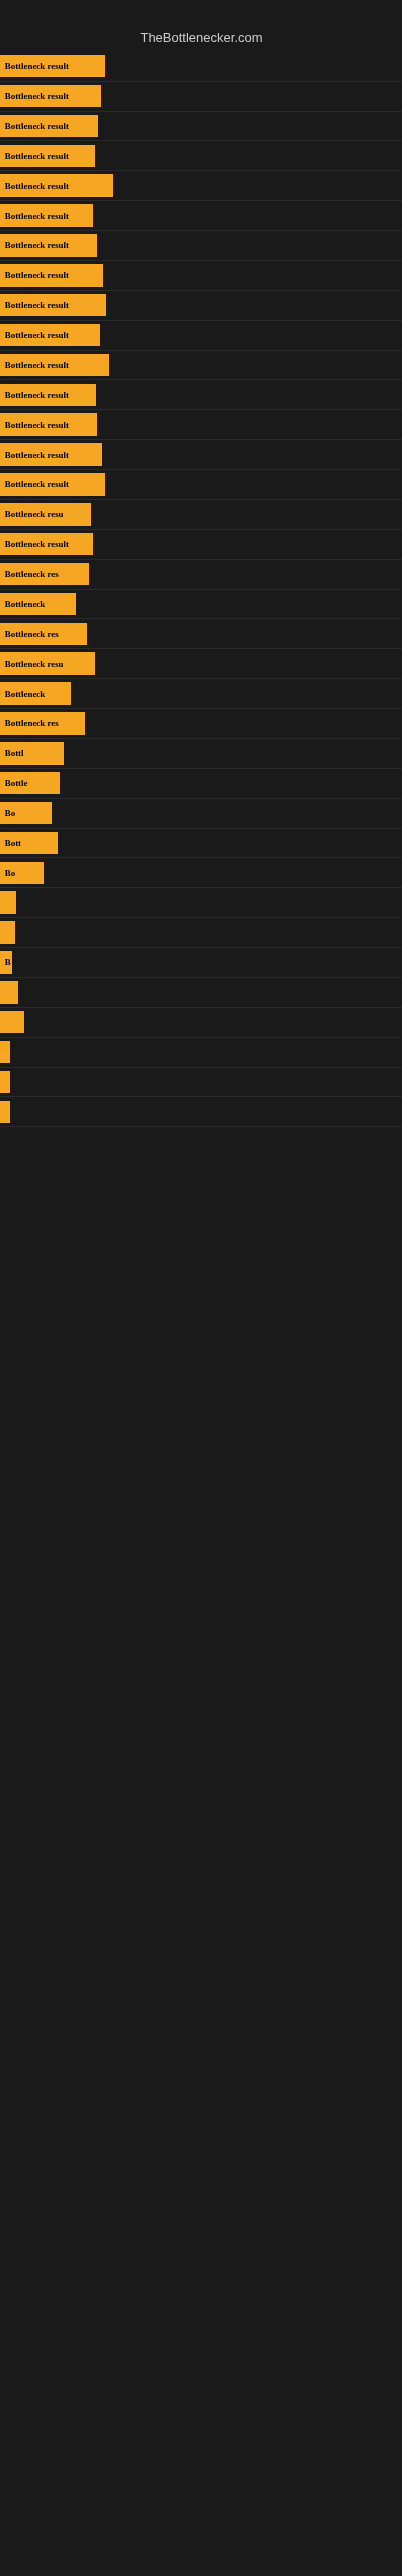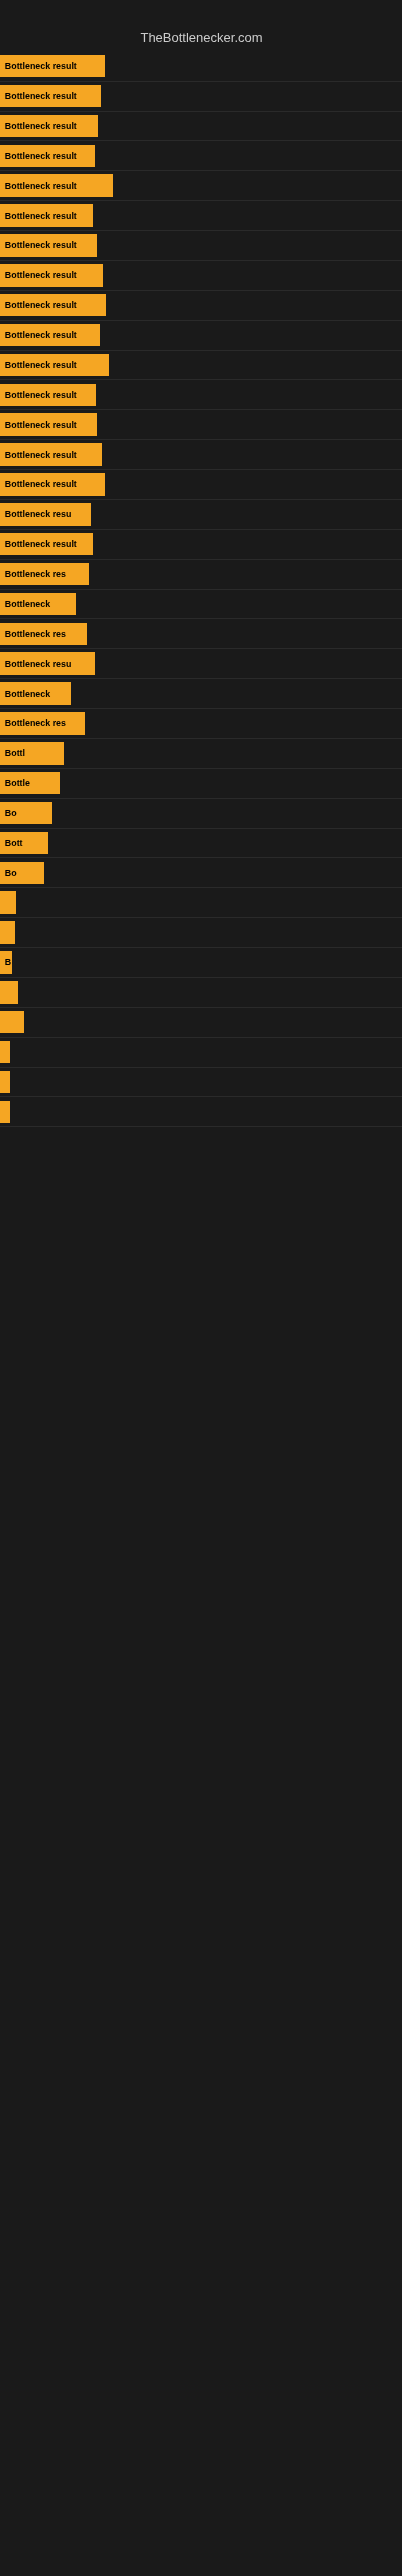--- a/index.html
+++ b/index.html
@@ -28,20 +28,21 @@
       display: flex;
       flex-direction: column;
       gap: 0;
     }
 
     .list-item {
       display: flex;
       align-items: center;
       padding: 3.2px 0;
       border-bottom: 0.8px solid #2a2a2a;
+      font-family: Liberation Serif, serif;
     }
 
     .bottleneck-bar {
       background-color: #f5a623;
       height: 22.5px;
       display: flex;
       align-items: center;
       padding: 0 4.8px;
       white-space: nowrap;
       overflow: hidden;
@@ -73,21 +74,21 @@
     .item-17 .bottleneck-bar { width: 89px; }
     .item-18 .bottleneck-bar { width: 76px; }
     .item-19 .bottleneck-bar { width: 87px; }
     .item-20 .bottleneck-bar { width: 82px; }
     .item-21 .bottleneck-bar { width: 95px; }
     .item-22 .bottleneck-bar { width: 71px; }
     .item-23 .bottleneck-bar { width: 85px; }
     .item-24 .bottleneck-bar { width: 64px; }
     .item-25 .bottleneck-bar { width: 60px; }
     .item-26 .bottleneck-bar { width: 52px; }
-    .item-27 .bottleneck-bar { width: 48px; }
+    .item-27 .bottleneck-bar { width: 58px; }
     .item-28 .bottleneck-bar { width: 63px; }
     .item-29 .bottleneck-bar { width: 44px; }
     .item-30 .bottleneck-bar { width: 16px; }
     .item-31 .bottleneck-bar { width: 14.5px; }
     .item-32 .bottleneck-bar { width: 12px; }
     .item-33 .bottleneck-bar { width: 17.7px; }
     .item-34 .bottleneck-bar { width: 24px; }
     .item-35 .bottleneck-bar { width: 8px; }
     .item-36 .bottleneck-bar { width: 4px; }
     .item-37 .bottleneck-bar { width: 6.4px; }

